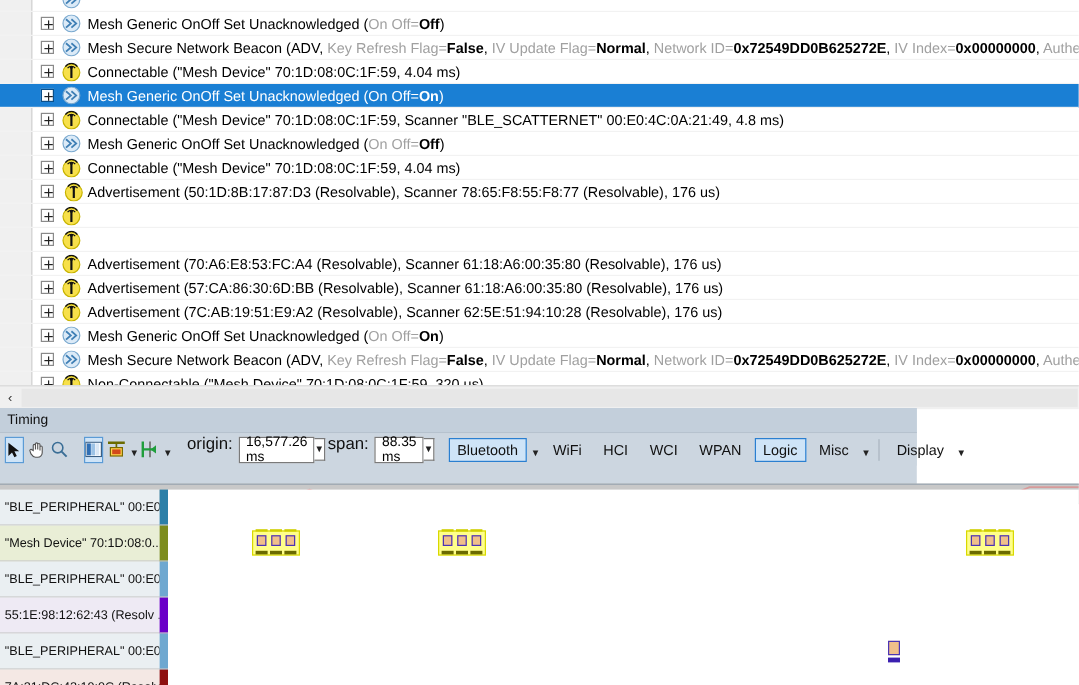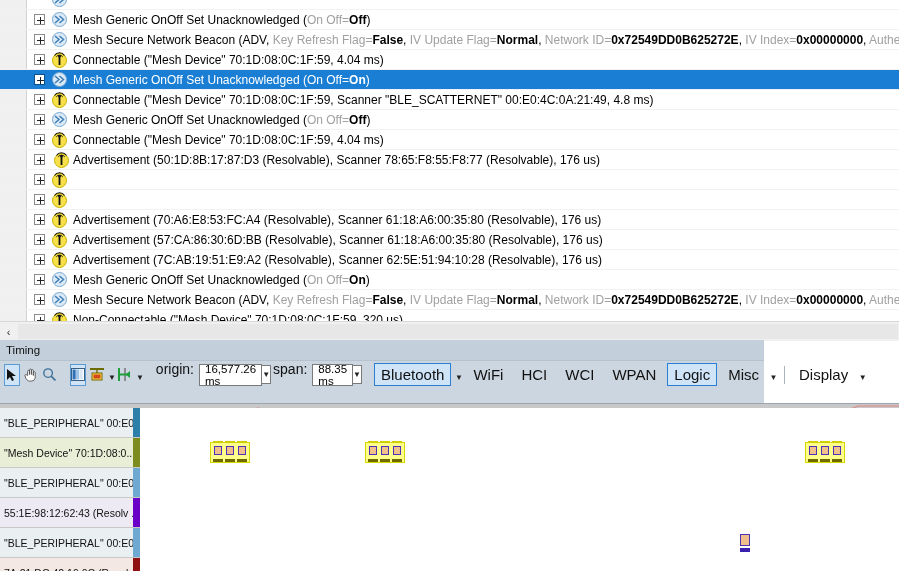--- a/index.html
+++ b/index.html
@@ -40,21 +40,21 @@
   .tb-sep{width:1px;height:18px;background:#a9b4bf;margin:0 5px;}
   .tb-caret{width:11px;height:20px;display:flex;align-items:flex-end;justify-content:center;
             padding-bottom:5px;font-size:8px;color:#222;}
   .tb-label{font-size:14px;color:#111;margin:0 5px 12px 2px;}
   .tb-field{height:19px;background:#fff;border:1px solid #7a7a7a;box-sizing:border-box;
             display:flex;align-items:center;padding:10px 5px;font-size:11.5px;color:#000;}
   .tb-field.origin{width:112px;}
   .tb-field.span{width:74px;}
   .tb-drop{width:14px;height:19px;background:#fff;border:1px solid #7a7a7a;border-left:none;
            box-sizing:border-box;display:flex;align-items:center;justify-content:center;font-size:8px;color:#222;}
-  .proto{font-size:15px;color:#111;padding:2px 6px;margin:0 2px;box-sizing:border-box;
+  .proto{font-size:12px;color:#111;padding:2px 6px;margin:0 2px;box-sizing:border-box;
          border:1px solid transparent;}
   .proto.on{background:#cfe4f7;border:1px solid #2a7fd0;}
   
   #minimap{position:absolute;left:0;top:63px;width:899px;height:17px;background:#c8c8c8;
            border-top:1px solid #9aa5b0;overflow:hidden;}
   
   #tracks{position:absolute;left:0;top:80px;width:899px;height:151px;background:#ffffff;}
   .track{position:absolute;left:0;width:899px;height:30px;display:flex;align-items:stretch;}
   .tlabel{width:133px;box-sizing:border-box;display:flex;align-items:center;padding-left:4px;
           font-size:10.5px;color:#111;border-bottom:1px solid #c8c8c8;overflow:hidden;white-space:nowrap;}

